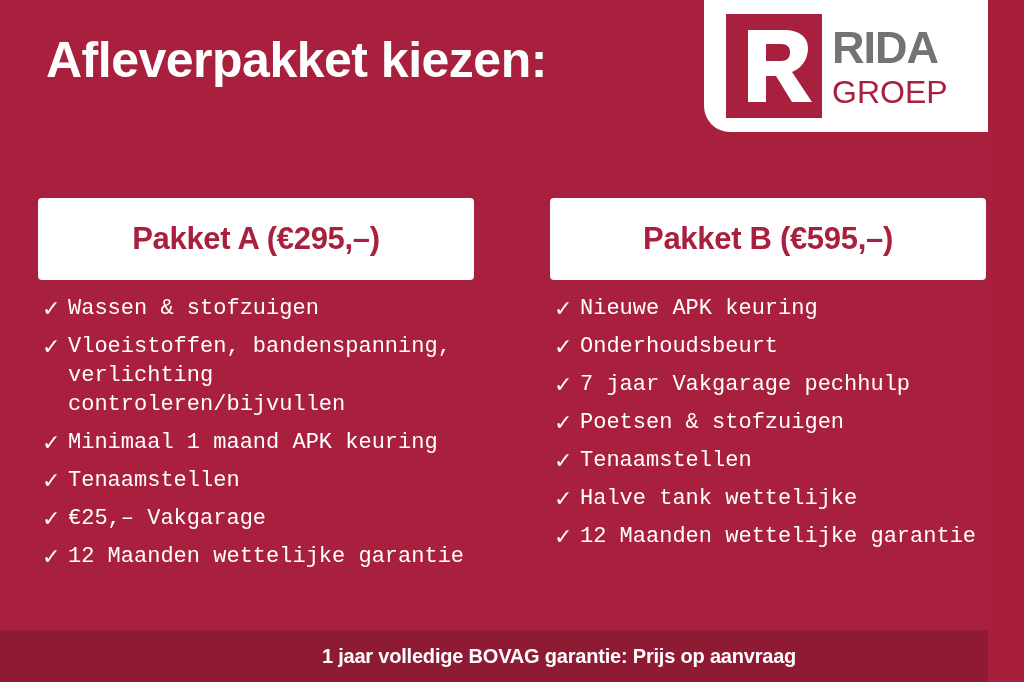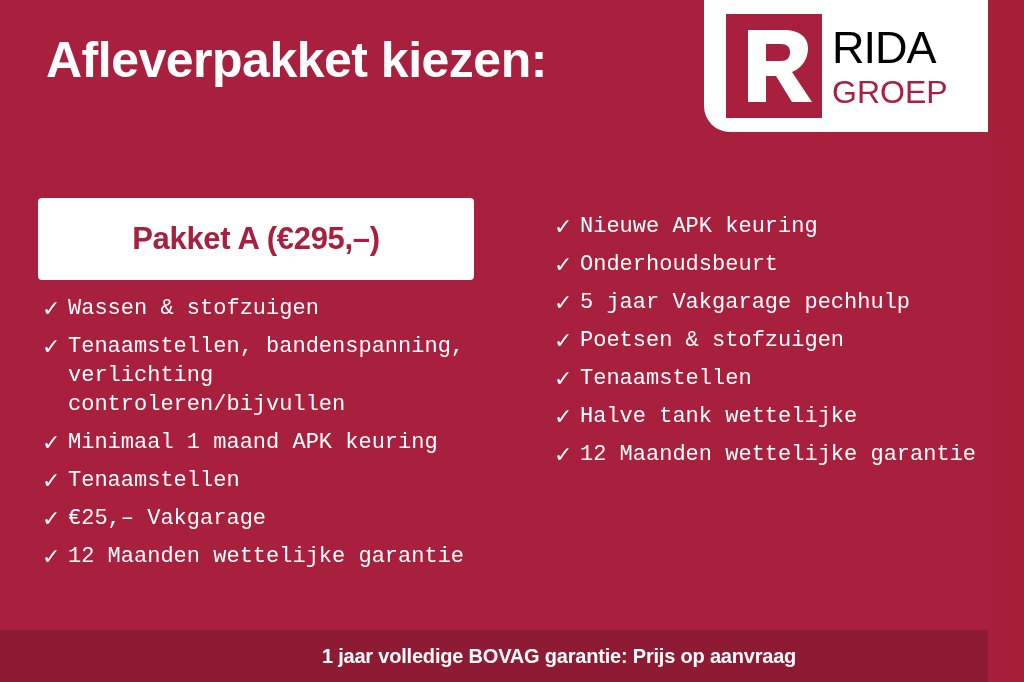--- a/index.html
+++ b/index.html
@@ -56,22 +56,22 @@
   .logo-mark svg { display: block; }
   .logo-words {
     margin-left: 10px;
     display: flex;
     flex-direction: column;
     justify-content: center;
     line-height: 1;
   }
   .logo-rida {
     font-size: 45px;
-    font-weight: normal;
-    color: #000000;
+    font-weight: bold;
+    color: #737373;
     letter-spacing: -1px;
   }
   .logo-groep {
     font-size: 32px;
     color: #a8203d;
     letter-spacing: 0px;
     margin-top: 6px;
   }
   
   .packages {
@@ -171,21 +171,21 @@
       <div class="package-header">
         <div class="package-title">Pakket A (€295,–)</div>
       </div>
       <ul class="features">
         <li class="feature">
           <span class="check">✓</span>
           <span class="feature-text">Wassen &amp; stofzuigen</span>
         </li>
         <li class="feature">
           <span class="check">✓</span>
-          <span class="feature-text">Tenaamstellen, bandenspanning, verlichting controleren/bijvullen</span>
+          <span class="feature-text">Vloeistoffen, bandenspanning, verlichting controleren/bijvullen</span>
         </li>
         <li class="feature">
           <span class="check">✓</span>
           <span class="feature-text">Minimaal 1 maand APK keuring</span>
         </li>
         <li class="feature">
           <span class="check">✓</span>
           <span class="feature-text">Tenaamstellen</span>
         </li>
         <li class="feature">
@@ -193,32 +193,35 @@
           <span class="feature-text">€25,– Vakgarage</span>
         </li>
         <li class="feature">
           <span class="check">✓</span>
           <span class="feature-text">12 Maanden wettelijke garantie</span>
         </li>
       </ul>
     </div>
 
     <div class="package">
+      <div class="package-header">
+        <div class="package-title">Pakket B (€595,–)</div>
+      </div>
       <ul class="features">
         <li class="feature">
           <span class="check">✓</span>
           <span class="feature-text">Nieuwe APK keuring</span>
         </li>
         <li class="feature">
           <span class="check">✓</span>
           <span class="feature-text">Onderhoudsbeurt</span>
         </li>
         <li class="feature">
           <span class="check">✓</span>
-          <span class="feature-text">5 jaar Vakgarage pechhulp</span>
+          <span class="feature-text">7 jaar Vakgarage pechhulp</span>
         </li>
         <li class="feature">
           <span class="check">✓</span>
           <span class="feature-text">Poetsen &amp; stofzuigen</span>
         </li>
         <li class="feature">
           <span class="check">✓</span>
           <span class="feature-text">Tenaamstellen</span>
         </li>
         <li class="feature">

